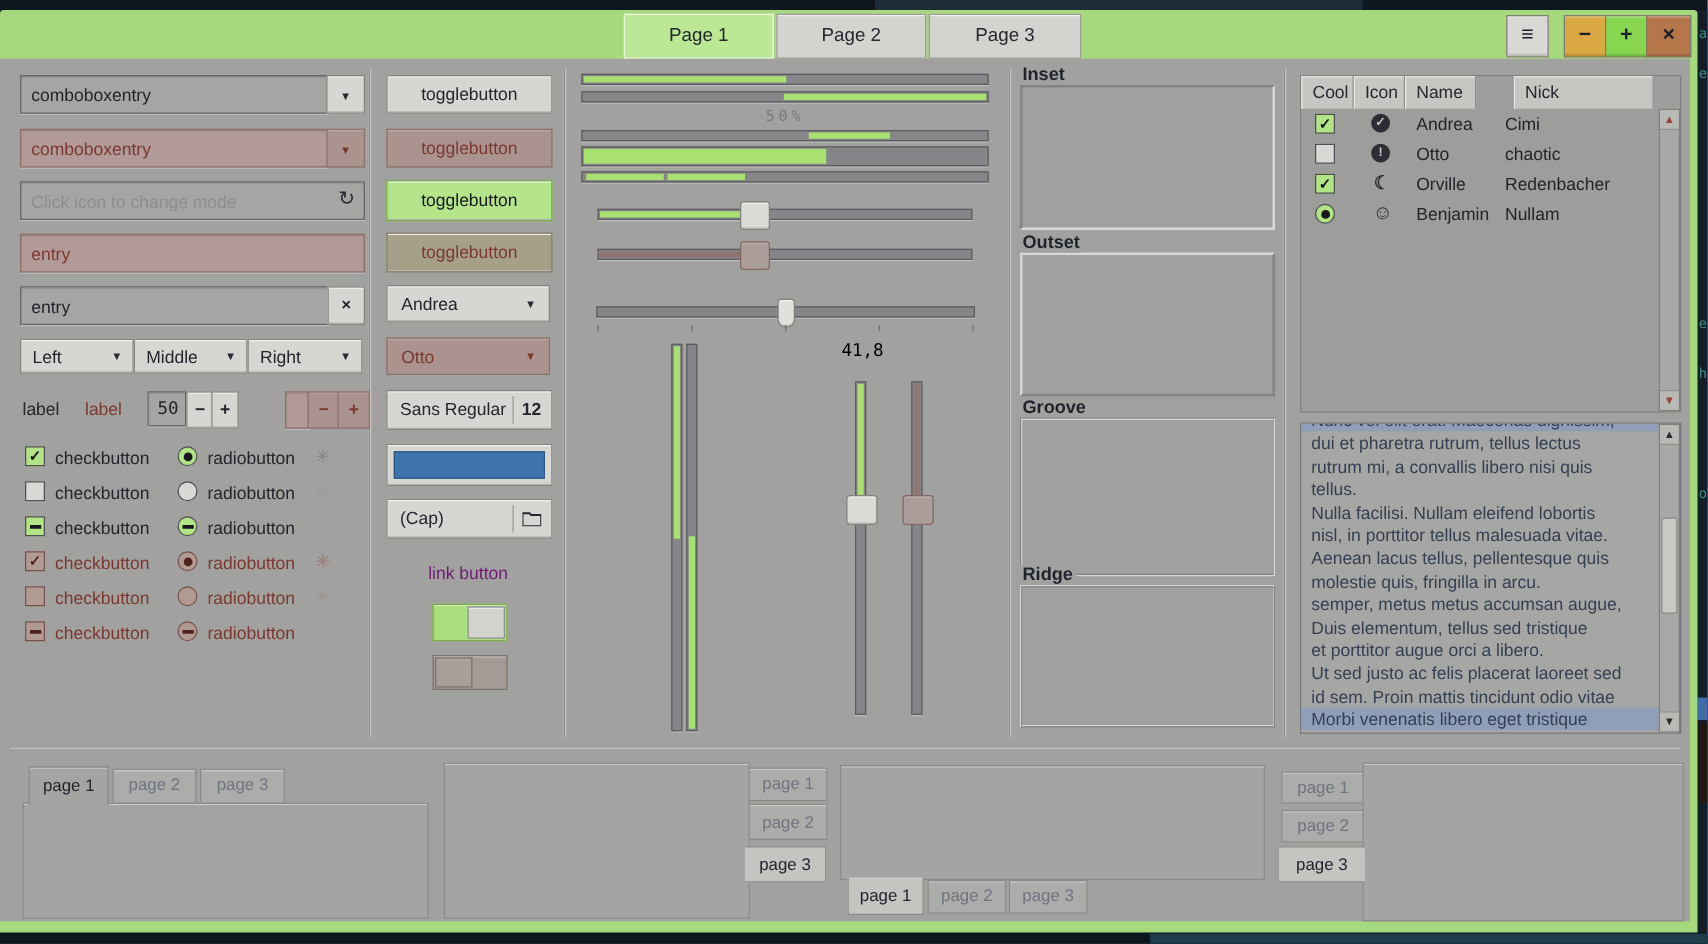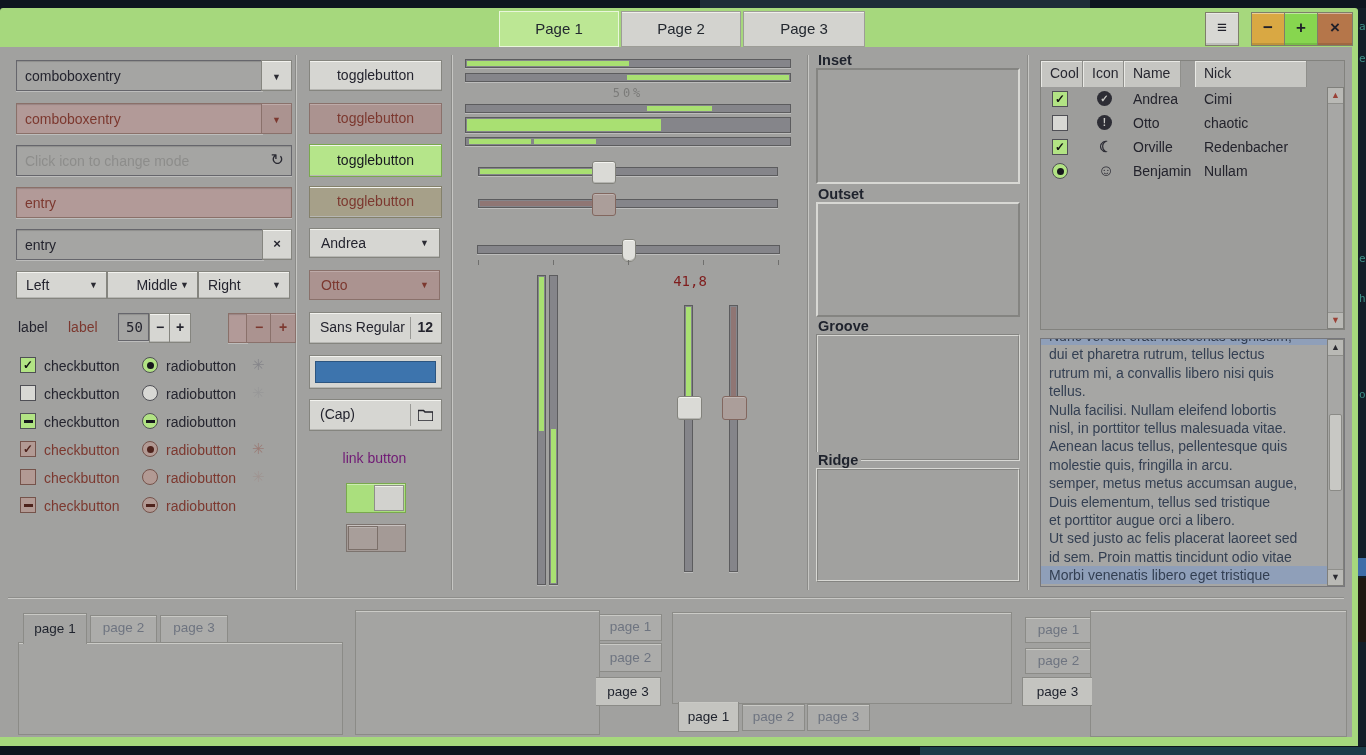--- a/index.html
+++ b/index.html
@@ -138,21 +138,21 @@
     <div class="abs fld dis" style="left:16px;top:140px;width:274px;height:29px">
       <input value="entry" style="">
     </div>
 
     <div class="abs fld" style="left:16px;top:182px;width:246px;height:29px">
       <input value="entry" style="">
     </div>
     <div class="abs btn" style="left:262px;top:182px;width:28px;height:29px;line-height:28px;font-size:13px;font-weight:bold">×</div>
 
     <div class="abs btn" style="left:16px;top:224px;width:91px;height:28px;line-height:27px;text-align:left;padding-left:9px;box-sizing:border-box"><span>Left</span><span class="arrow abs" style="right:8px;top:0;line-height:27px">▼</span></div>
-    <div class="abs btn" style="left:107px;top:224px;width:91px;height:28px;line-height:27px;text-align:center;padding-left:9px;box-sizing:border-box"><span>Middle</span><span class="arrow abs" style="right:8px;top:0;line-height:27px">▼</span></div>
+    <div class="abs btn" style="left:107px;top:224px;width:91px;height:28px;line-height:27px;text-align:left;padding-left:9px;box-sizing:border-box"><span>Middle</span><span class="arrow abs" style="right:8px;top:0;line-height:27px">▼</span></div>
     <div class="abs btn" style="left:198px;top:224px;width:92px;height:28px;line-height:27px;text-align:left;padding-left:9px;box-sizing:border-box"><span>Right</span><span class="arrow abs" style="right:8px;top:0;line-height:27px">▼</span></div>
 
     <span class="abs lbl" style="left:18px;top:272px">label</span>
     <span class="abs lbl red" style="left:68px;top:272px">label</span>
     <div class="abs fld mono" style="left:118px;top:266px;width:31px;height:28px;line-height:26px;padding-left:7px;box-sizing:border-box">50</div>
     <div class="abs btn" style="left:149px;top:266px;width:20px;height:28px;line-height:26px;font-weight:bold">−</div>
     <div class="abs btn" style="left:169px;top:266px;width:20px;height:28px;line-height:26px;font-weight:bold">+</div>
     <div class="abs fld dis" style="left:228px;top:266px;width:18px;height:28px"></div>
     <div class="abs btn dis" style="left:246px;top:266px;width:24px;height:28px;line-height:26px;font-weight:bold">−</div>
     <div class="abs btn dis" style="left:270px;top:266px;width:24px;height:28px;line-height:26px;font-weight:bold">+</div>
@@ -274,21 +274,21 @@
     <div class="abs tick" style="left:703px;top:213px"></div>
     <div class="abs tick" style="left:778px;top:213px"></div>
 
     <div class="abs trough" style="left:537px;top:228px;width:9px;height:310px;box-sizing:border-box">
       <span class="pfill" style="left:1px;right:1px;top:1px;bottom:auto;height:50%"></span>
     </div>
     <div class="abs trough" style="left:549px;top:228px;width:9px;height:310px;box-sizing:border-box">
       <span class="pfill" style="left:1px;right:1px;bottom:1px;top:auto;height:50%"></span>
     </div>
 
-    <div class="abs mono" style="left:658px;top:226px;width:64px;text-align:center;font-size:14px;color:#7f1d1d">41,8</div>
+    <div class="abs mono" style="left:658px;top:226px;width:64px;text-align:center;font-size:14px;color:#000000">41,8</div>
 
     <div class="abs trough" style="left:684px;top:258px;width:9px;height:267px;box-sizing:border-box">
       <span class="pfill" style="left:1px;right:1px;top:1px;bottom:auto;height:98px"></span>
     </div>
     <div class="abs shandle" style="left:677px;top:349px;width:23px;height:22px"></div>
 
     <div class="abs trough" style="left:729px;top:258px;width:9px;height:267px;box-sizing:border-box">
       <span class="pfill brown" style="left:1px;right:1px;top:1px;bottom:auto;height:98px"></span>
     </div>
     <div class="abs shandle brown" style="left:722px;top:349px;width:23px;height:22px"></div>
@@ -300,21 +300,21 @@
     <span class="abs framelbl" style="left:815px;top:271px">Groove</span>
     <div class="abs framebox" style="left:816px;top:287px;width:200px;height:123px;border-style:groove"></div>
     <span class="abs framelbl" style="left:815px;top:405px">Ridge</span>
     <div class="abs framebox" style="left:816px;top:421px;width:200px;height:110px;border-style:ridge"></div>
 
     <div class="abs tree" style="left:1040px;top:13px;width:305px;height:270px;box-sizing:border-box">
 
       <div class="abs th" style="left:0;top:0;width:42px;height:26px">Cool</div>
       <div class="abs th" style="left:42px;top:0;width:41px;height:26px">Icon</div>
       <div class="abs th" style="left:83px;top:0;width:57px;height:26px">Name</div>
-      <div class="abs th" style="left:154px;top:0;width:112px;height:26px">Nick</div>
+      <div class="abs th" style="left:170px;top:0;width:112px;height:26px">Nick</div>
 
       <div class="abs trow" style="left:0;top:26px;width:286px;height:24px">
         <span class="cb green abs" style="left:11px;top:4px">✓</span>
         <span class="circ-ic abs" style="left:56px;top:4px"><span>✓</span></span>
         <span class="abs" style="left:92px">Andrea</span>
         <span class="abs" style="left:163px">Cimi</span>
       </div>
 
       <div class="abs trow" style="left:0;top:50px;width:286px;height:24px">
         <span class="cb abs" style="left:11px;top:4px"></span>

